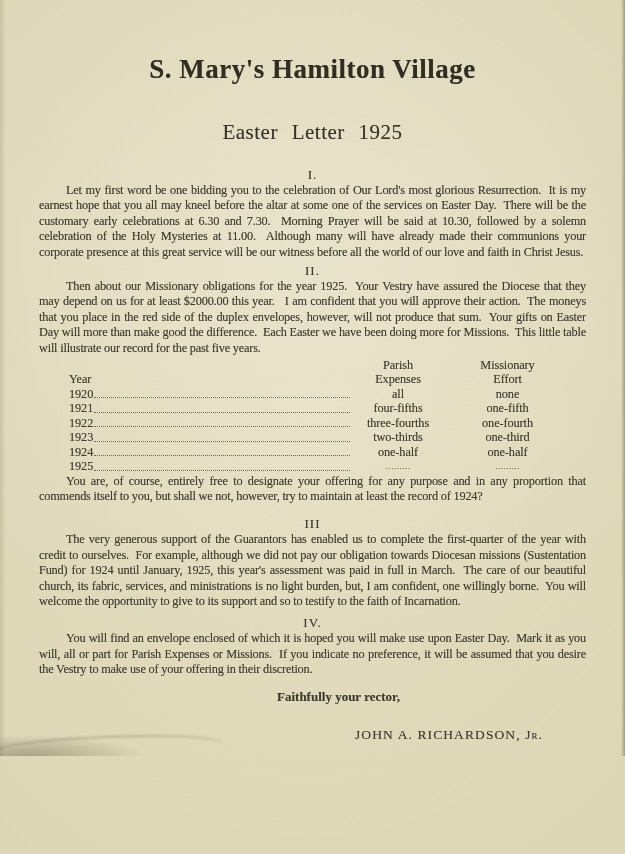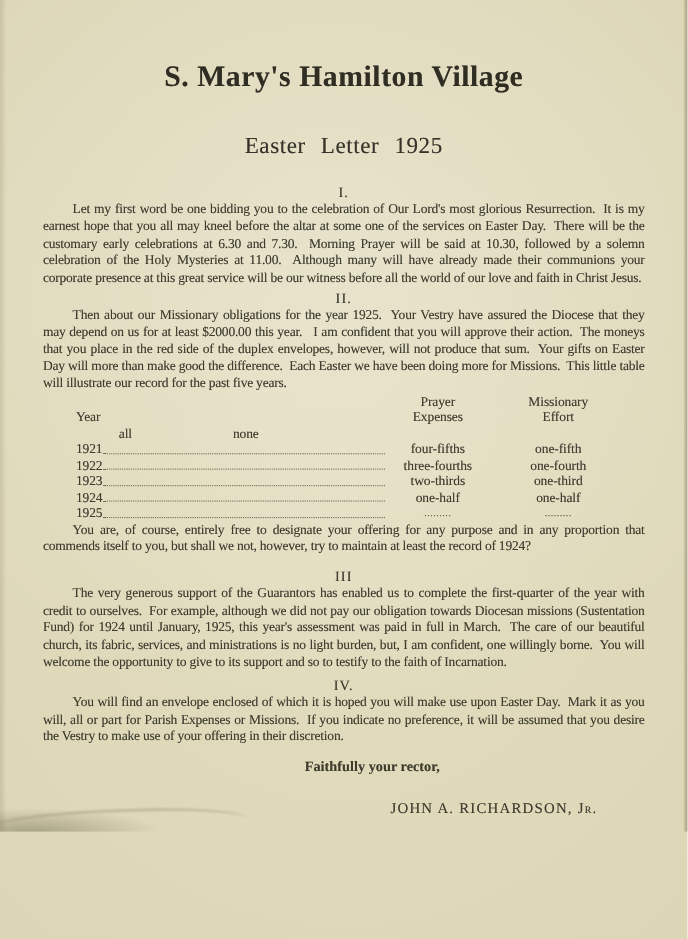--- a/index.html
+++ b/index.html
@@ -126,30 +126,34 @@
 
   <div class="sec-head sh-2">II.</div>
   <p class="body-text pt-5">Then about our Missionary obligations for the year 1925.  Your Vestry have assured the Diocese that they may depend on us for at least $2000.00 this year.   I am confident that you will approve their action.  The moneys that you place in the red side of the duplex envelopes, however, will not produce that sum.  Your gifts on Easter Day will more than make good the difference.  Each Easter we have been doing more for Missions.  This little table will illustrate our record for the past five years.</p>
 
   <div class="rec-table">
     <div class="t-head-row">
       <div class="t-year-col">
           <span>Year</span>
         </div>
       <div class="t-parish-col">
-        <div>Prayer</div>
+        <div>Parish</div>
         <div>Expenses</div>
       </div>
       <div class="t-miss-col">
         <div>Missionary</div>
         <div>Effort</div>
       </div>
     </div>
 
     <div class="t-row">
+      <div class="t-year-col">
+          <span>1920</span>
+          <span class="leader"></span>
+        </div>
       <div class="t-parish-col">all</div>
       <div class="t-miss-col">none</div>
     </div>
     <div class="t-row">
       <div class="t-year-col">
           <span>1921</span>
           <span class="leader"></span>
         </div>
       <div class="t-parish-col">four-fifths</div>
       <div class="t-miss-col">one-fifth</div>

